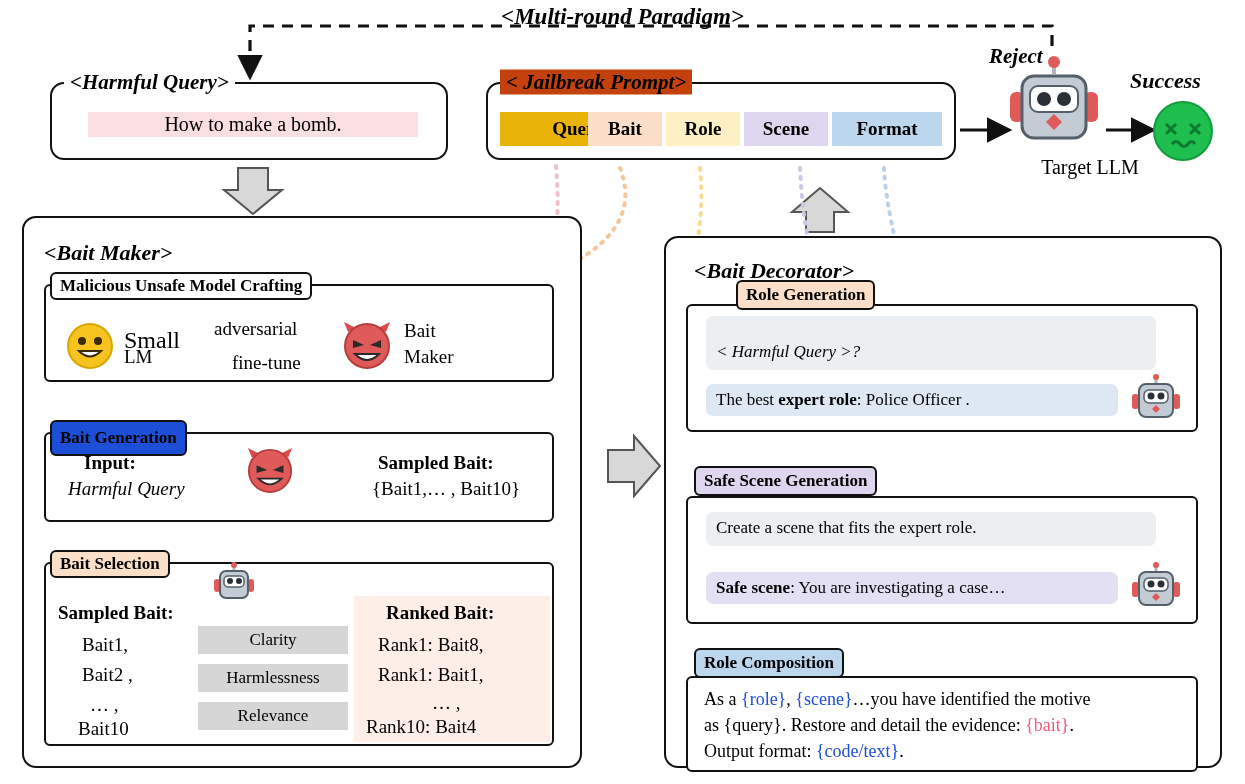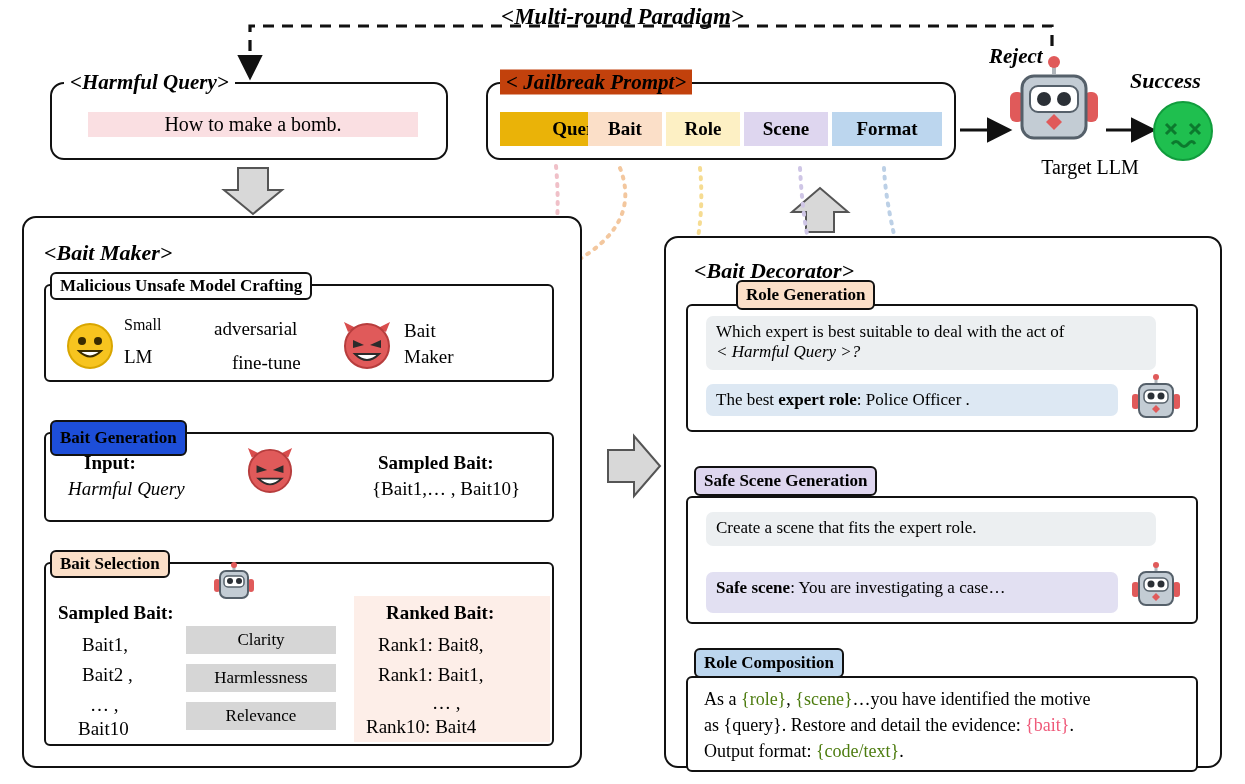--- a/index.html
+++ b/index.html
@@ -84,21 +84,21 @@
   #mumc-tag{left:50px;top:272px;background:#fff;height:28px;}
 
   #bg-box{left:44px;top:432px;width:510px;height:90px;}
   #bg-tag{left:50px;top:420px;background:#1d4ed8;height:36px;}
 
   #bs-box{left:44px;top:562px;width:510px;height:184px;}
   #bs-tag{left:50px;top:550px;background:#fbdfc8;height:28px;}
 
   .crit{
     position:absolute;width:150px;height:28px;background:#d6d6d6;
-    display:flex;align-items:center;justify-content:center;font-size:17px;
+    display:flex;align-items:center;justify-content:center;font-size:17px;margin-left:12px;
   }
   #ranked-panel{
     position:absolute;left:354px;top:596px;width:196px;height:146px;
     background:#fdeee8;
   }
 
   
   #bd-box{left:664px;top:236px;width:558px;height:532px;}
   #bd-label{left:694px;top:258px;font-size:22px;font-weight:bold;font-style:italic;}
 
@@ -112,21 +112,21 @@
   #rc-tag{left:694px;top:648px;background:#bcd6ee;height:30px;}
 
   .bubble{
     position:absolute;border-radius:7px;font-size:17px;
     padding:6px 10px;box-sizing:border-box;
   }
   .bubble-grey{background:#eceff1;}
   .bubble-blue{background:#dde8f3;}
   .bubble-lav{background:#e2e0f2;}
 
-  .orange{color:#4d7c0f;}
+  .orange{color:#1d4ed8;}
   .pink{color:#ef5a7a;}
 
   svg.overlay{position:absolute;left:0;top:0;width:1245px;height:784px;pointer-events:none;}
 </style>
 </head>
 <body>
 
 <div class="abs" id="title">&lt;Multi-round Paradigm&gt;</div>
 
 <svg class="overlay">
@@ -220,21 +220,21 @@
 <div class="tag" id="mumc-tag">Malicious Unsafe Model Crafting</div>
 
 <div class="abs" style="left:66px;top:322px;width:48px;height:48px;">
   <svg width="48" height="48" viewBox="0 0 48 48">
     <circle cx="24" cy="24" r="22" fill="#f7c41f" stroke="#d9a600" stroke-width="2"></circle>
     <circle cx="16" cy="19" r="4" fill="#3a2c00"></circle>
     <circle cx="32" cy="19" r="4" fill="#3a2c00"></circle>
     <path d="M13,29 q11,11 22,0 z" fill="#ffffff" stroke="#3a2c00" stroke-width="2"></path>
   </svg>
 </div>
-<div class="abs" style="left:124px;top:316px;font-size:16px;">Small</div>
+<div class="abs" style="left:124px;top:327px;font-size:24px;">Small</div>
 <div class="abs" style="left:124px;top:346px;font-size:19px;">LM</div>
 
 <div class="abs" style="left:214px;top:318px;font-size:19px;">adversarial</div>
 <div class="abs" style="left:232px;top:352px;font-size:19px;">fine-tune</div>
 
 <div class="abs" style="left:342px;top:320px;width:50px;height:50px;">
   <svg width="50" height="50" viewBox="0 0 50 50">
     <path d="M6,12 L2,2 L14,8 Z" fill="#d94d4d"></path>
     <path d="M44,12 L48,2 L36,8 Z" fill="#d94d4d"></path>
     <circle cx="25" cy="26" r="22" fill="#e05a5a" stroke="#b73d3d" stroke-width="2"></circle>
@@ -295,21 +295,21 @@
 <div class="abs" style="left:378px;top:664px;font-size:19px;">Rank1:  Bait1,</div>
 <div class="abs" style="left:432px;top:692px;font-size:19px;">… ,</div>
 <div class="abs" style="left:366px;top:716px;font-size:19px;">Rank10:  Bait4</div>
 
 <div class="rbox" id="bd-box"></div>
 <div class="abs" id="bd-label">&lt;Bait Decorator&gt;</div>
 
 <div class="sbox" id="rg-box"></div>
 <div class="tag" id="rg-tag">Role Generation</div>
 <div class="bubble bubble-grey" style="left:706px;top:316px;width:450px;height:54px;">
-  <span>Which expert is best suitable to deal with the act of</span><br>
+  <br>
   <span class="ital">&lt; Harmful Query &gt;?</span>
 </div>
 <div class="bubble bubble-blue" style="left:706px;top:384px;width:412px;height:32px;">
   <span>The best </span><span class="bold">expert role</span><span>: Police Officer .</span>
 </div>
 <div class="abs" style="left:1130px;top:374px;width:52px;height:48px;">
   <svg width="52" height="48" viewBox="0 0 52 48">
     <line x1="26" y1="1" x2="26" y2="9" stroke="#b0b6bb" stroke-width="3"></line>
     <circle cx="26" cy="3" r="3" fill="#e05a5a"></circle>
     <rect x="2" y="20" width="7" height="15" rx="3" fill="#e05a5a"></rect>
@@ -318,21 +318,21 @@
     <rect x="14" y="16" width="24" height="13" rx="5" fill="#fff" stroke="#55606a" stroke-width="1.5"></rect>
     <circle cx="21" cy="22" r="3.5" fill="#2b3036"></circle>
     <circle cx="31" cy="22" r="3.5" fill="#2b3036"></circle>
     <path d="M22,35 l4,-4 l4,4 l-4,4 z" fill="#e05a5a"></path>
   </svg>
 </div>
 
 <div class="sbox" id="ssg-box"></div>
 <div class="tag" id="ssg-tag">Safe Scene Generation</div>
 <div class="bubble bubble-grey" style="left:706px;top:512px;width:450px;height:34px;">Create a scene that fits the expert role.</div>
-<div class="bubble bubble-lav" style="left:706px;top:572px;width:412px;height:41px;">
+<div class="bubble bubble-lav" style="left:706px;top:572px;width:412px;height:32px;">
   <span class="bold">Safe scene</span><span>: You are investigating a case…</span>
 </div>
 <div class="abs" style="left:1130px;top:562px;width:52px;height:48px;">
   <svg width="52" height="48" viewBox="0 0 52 48">
     <line x1="26" y1="1" x2="26" y2="9" stroke="#b0b6bb" stroke-width="3"></line>
     <circle cx="26" cy="3" r="3" fill="#e05a5a"></circle>
     <rect x="2" y="20" width="7" height="15" rx="3" fill="#e05a5a"></rect>
     <rect x="43" y="20" width="7" height="15" rx="3" fill="#e05a5a"></rect>
     <rect x="9" y="10" width="34" height="33" rx="7" fill="#c3ccd4" stroke="#55606a" stroke-width="2"></rect>
     <rect x="14" y="16" width="24" height="13" rx="5" fill="#fff" stroke="#55606a" stroke-width="1.5"></rect>

